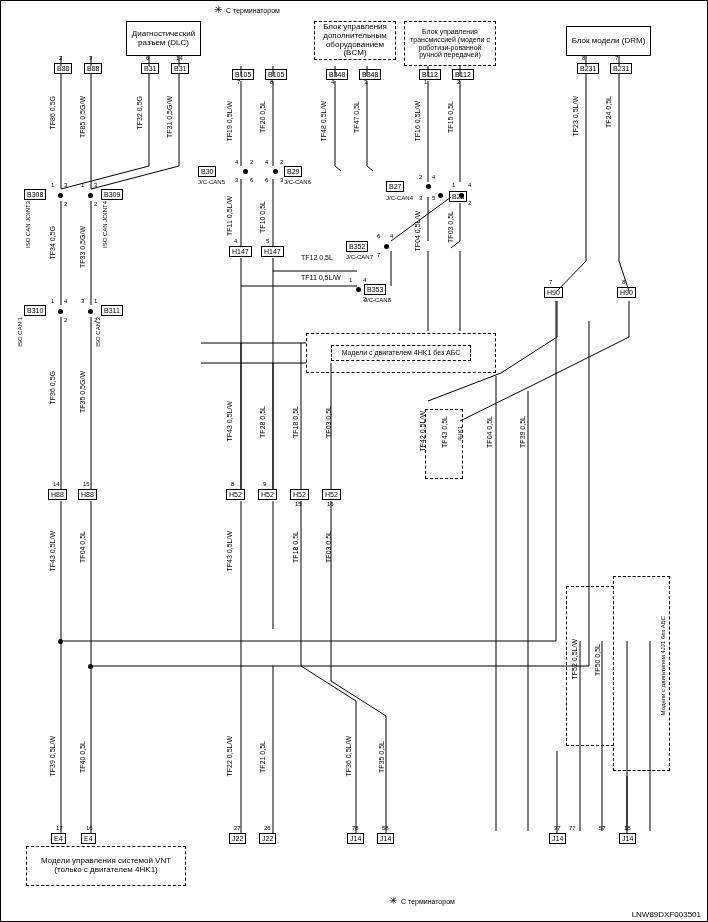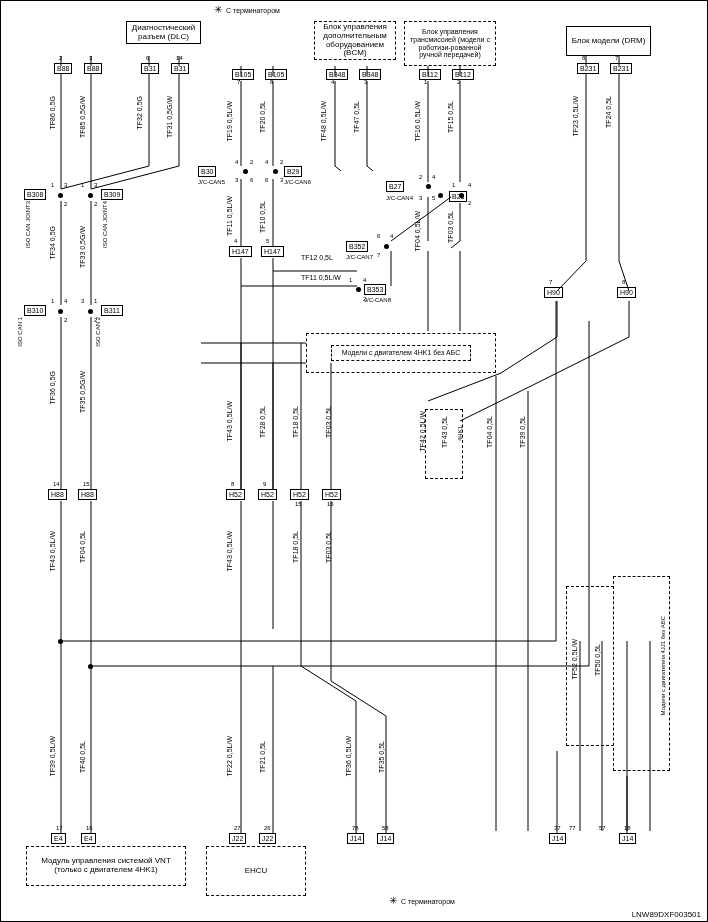--- a/index.html
+++ b/index.html
@@ -15,21 +15,21 @@
   svg{position:absolute;top:0;left:0}
 </style>
 </head>
 <body>
 
 <div class="wrap">
 
 <div class="lbl" style="left:225px;top:6px">С терминатором</div>
 <div class="lbl" style="left:213px;top:3px;font-size:10px">✳</div>
 
-<div class="box" style="left:125px;top:20px;width:75px;height:23px">Диагностический разъем (DLC)</div>
+<div class="box" style="left:125px;top:20px;width:75px;height:35px">Диагностический разъем (DLC)</div>
 <div class="box dash" style="left:313px;top:20px;width:82px;height:39px">Блок управления дополнительным оборудованием (BCM)</div>
 <div class="box dash" style="left:403px;top:20px;width:92px;height:45px;font-size:7px">Блок управления трансмиссией (модели с роботизи-рованной ручной передачей)</div>
 <div class="box" style="left:565px;top:25px;width:85px;height:30px">Блок модели (DRM)</div>
 
 <div class="pin" style="left:53px;top:62px">B88</div>
 <div class="pin" style="left:83px;top:62px">B88</div>
 <div class="pin" style="left:140px;top:62px">B31</div>
 <div class="pin" style="left:170px;top:62px">B31</div>
 <div class="pin" style="left:231px;top:68px">B105</div>
 <div class="pin" style="left:264px;top:68px">B105</div>
@@ -226,22 +226,21 @@
 <div class="lbl tiny" style="left:85px;top:824px">16</div>
 <div class="lbl tiny" style="left:233px;top:824px">27</div>
 <div class="lbl tiny" style="left:263px;top:824px">26</div>
 <div class="lbl tiny" style="left:351px;top:824px">78</div>
 <div class="lbl tiny" style="left:381px;top:824px">58</div>
 <div class="lbl tiny" style="left:553px;top:824px">37</div>
 <div class="lbl tiny" style="left:623px;top:824px">18</div>
 <div class="lbl tiny" style="left:568px;top:824px">77</div>
 <div class="lbl tiny" style="left:598px;top:824px">57</div>
 
-<div class="box dash" style="left:25px;top:845px;width:160px;height:40px">Модуль управления системой VNT (только с двигателем 4HK1)</div>
-<div class="box dash" style="left:205px;top:845px;width:100px;height:50px">EHCU</div>
+<div class="box dash" style="left:25px;top:845px;width:160px;height:40px">Модели управления системой VNT (только с двигателем 4HK1)</div>
 
 <div class="lbl" style="left:400px;top:897px">С терминатором</div>
 <div class="lbl" style="left:388px;top:894px;font-size:10px">✳</div>
 <div class="foot">LNW89DXF003501</div>
 
 <svg width="708" height="922">
 <g stroke="#000" stroke-width="1" fill="none">
 
 <path d="M60 55 v10 M90 55 v10 M148 55 v10 M178 55 v10"></path>
 <path d="M240 65 v10 M272 65 v10 M334 65 v10 M366 65 v10 M427 65 v10 M459 65 v10 M585 55 v10 M618 55 v10"></path>

